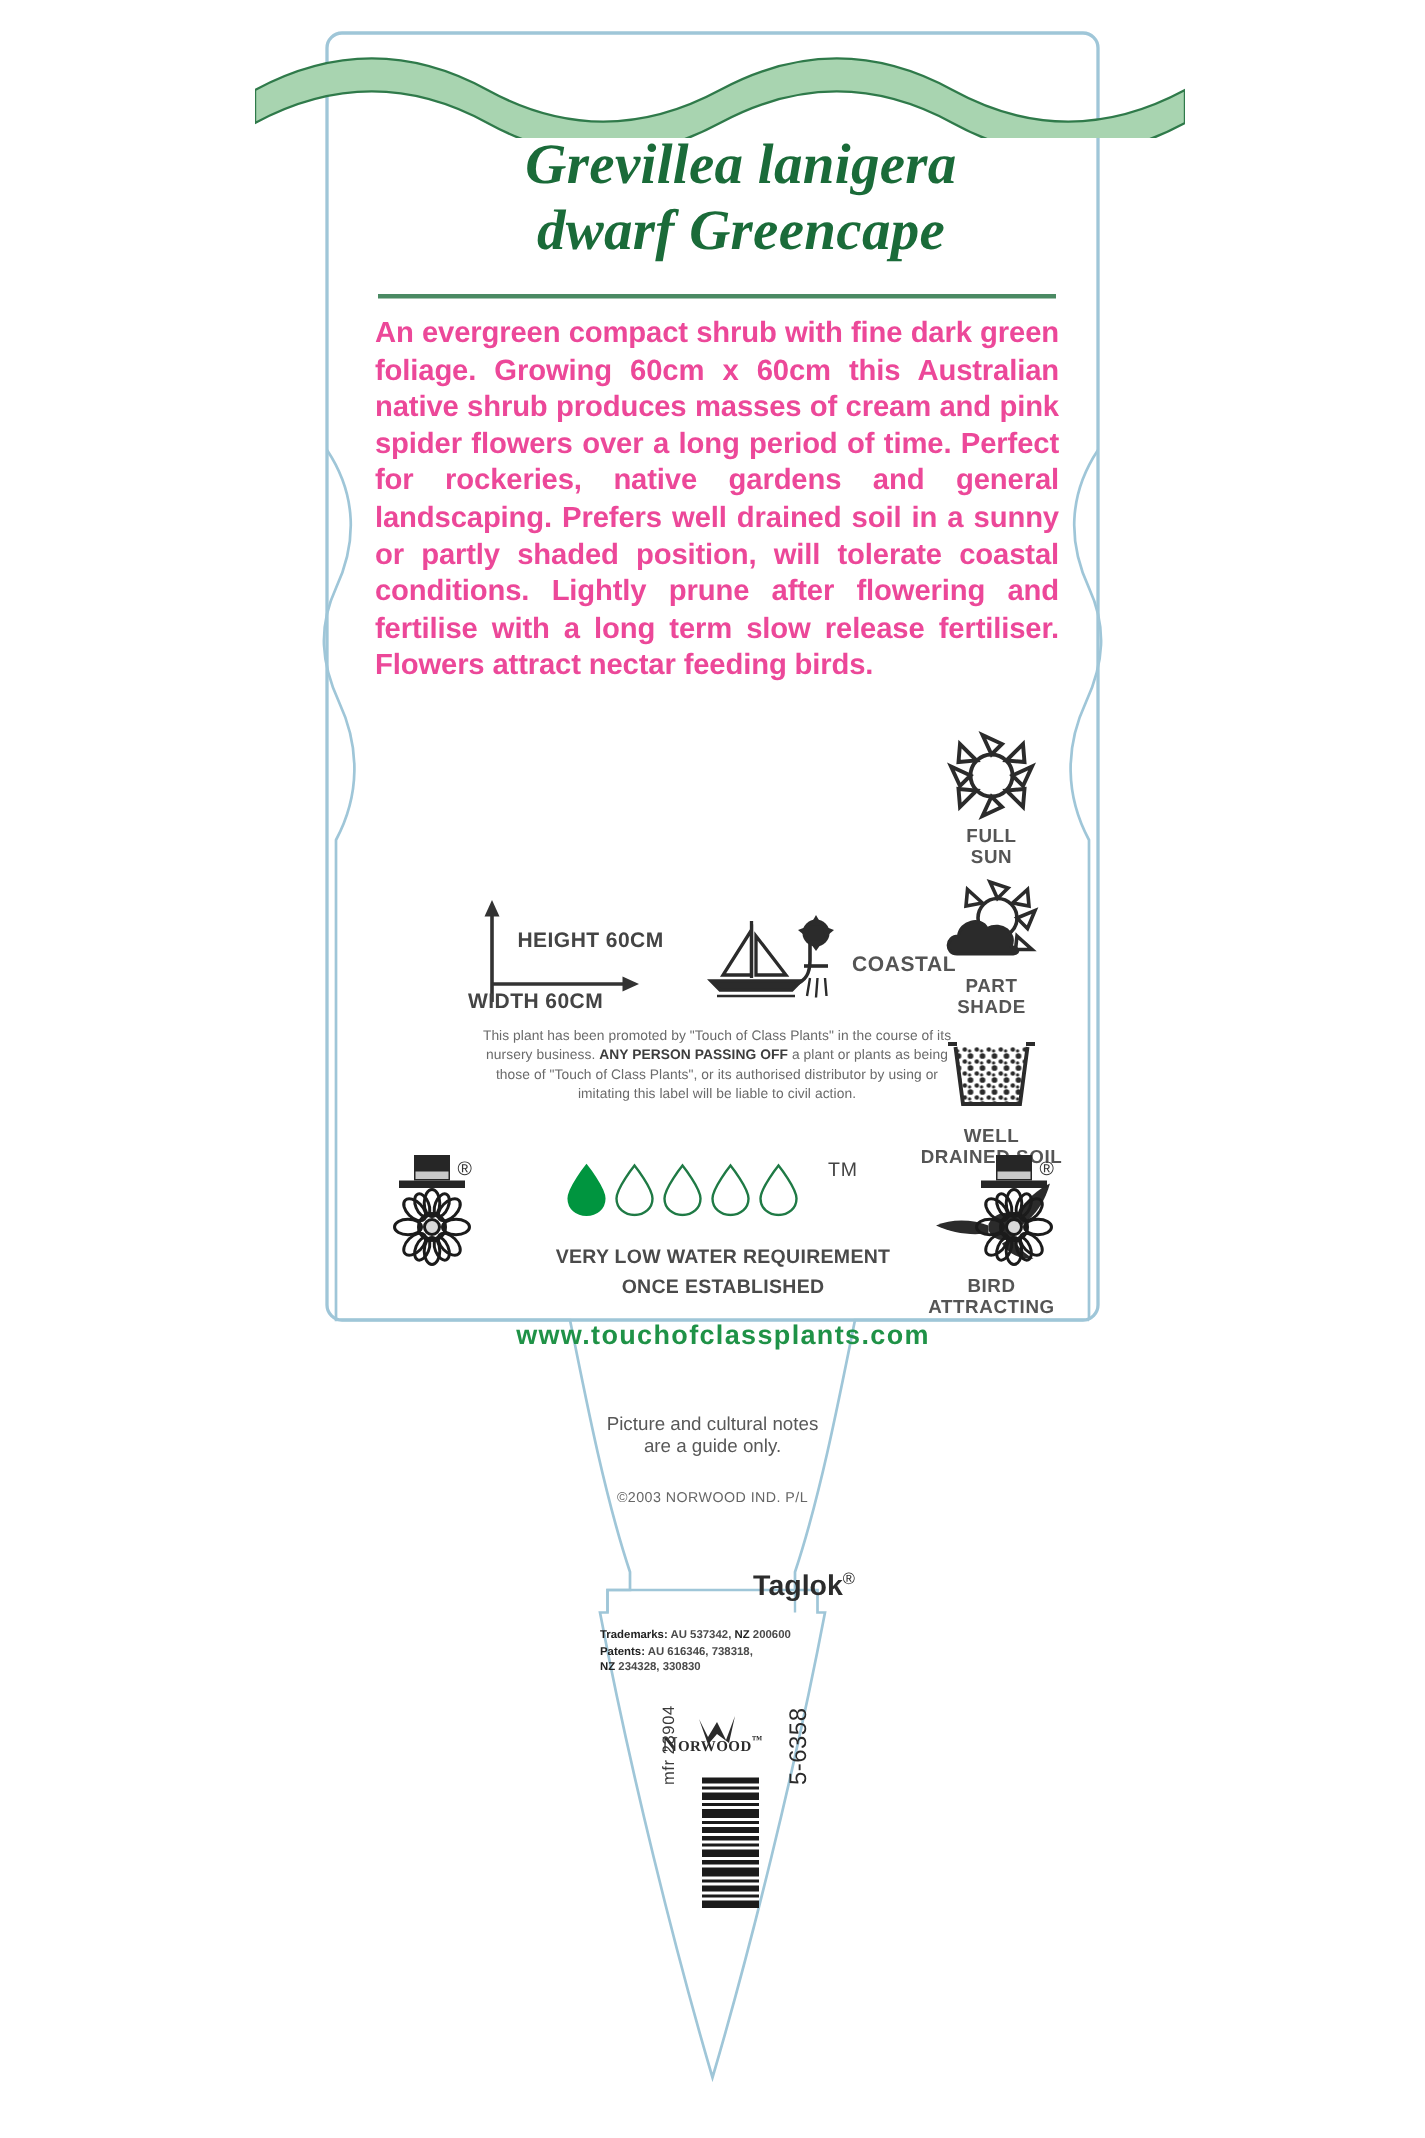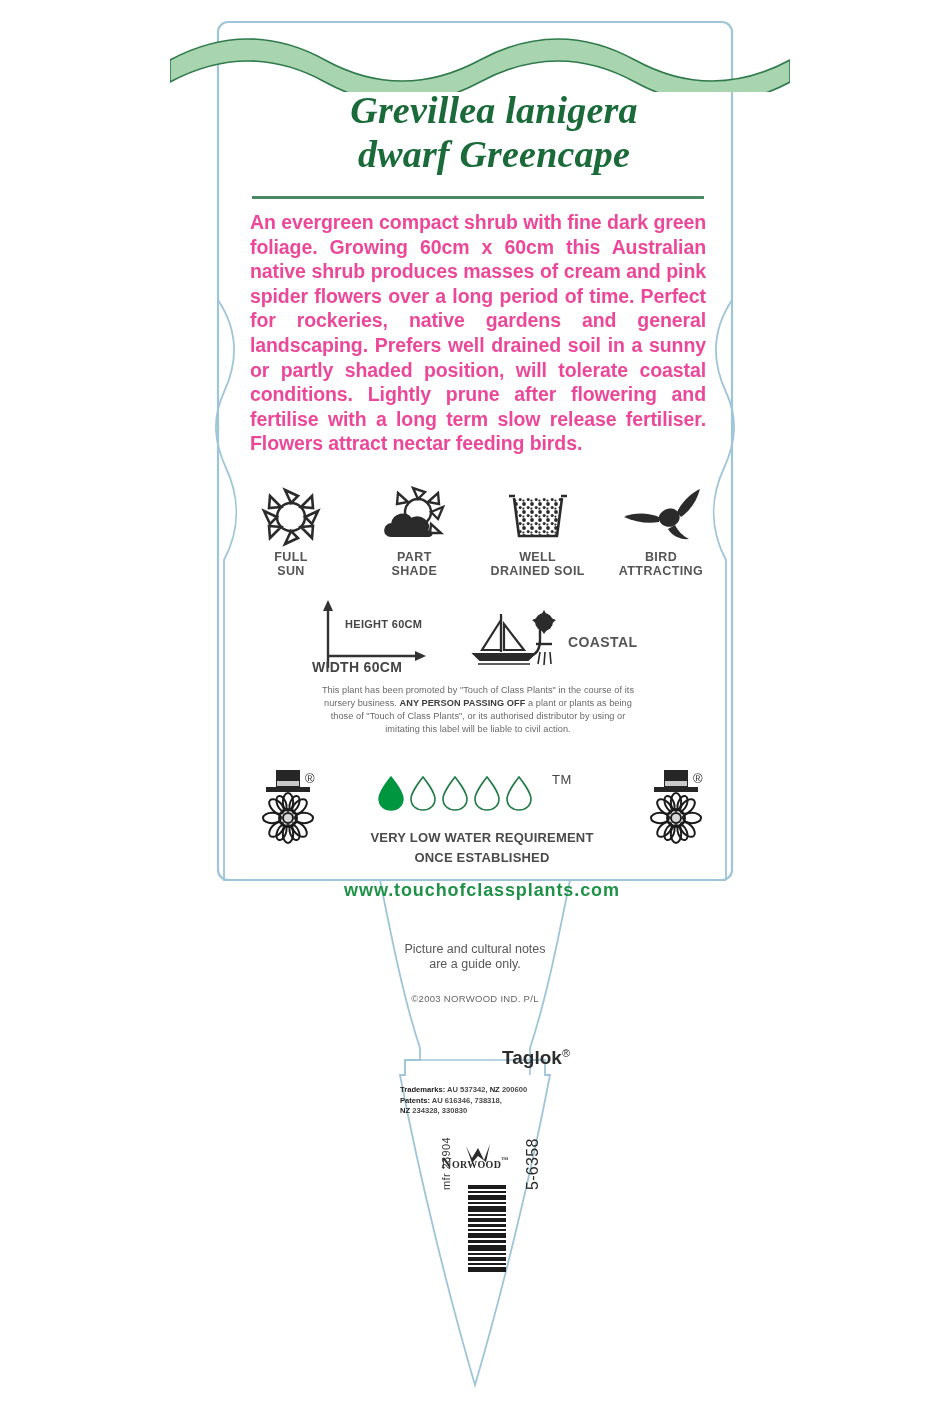--- a/index.html
+++ b/index.html
@@ -19,29 +19,29 @@
     color:#1a6b39;letter-spacing:.2px;}
   .title-rule{position:absolute;left:252px;top:196px;width:452px;height:3px;background:#4a8a63;}
 
   
   .desc{position:absolute;left:250px;top:210px;width:456px;
     font-size:19.5px;line-height:24.6px;color:#ec4899;font-weight:bold;
     text-align:justify;letter-spacing:-0.1px;}
 
   
   .icon-row{position:absolute;left:232px;top:478px;width:488px;
-    display:flex;justify-content:space-between;align-items:flex-end;}
+    display:flex;justify-content:space-between;align-items:flex-end;flex-direction:column;}
   .icon-cell{width:118px;text-align:center;}
   .icon-art{height:70px;display:flex;align-items:flex-end;justify-content:center;}
   .icon-cap{margin-top:3px;font-size:12.5px;line-height:13.5px;
     color:#555;letter-spacing:.4px;font-weight:bold;}
 
   
   .size-diagram{position:absolute;left:310px;top:598px;width:120px;height:76px;}
-  .size-h-label{position:absolute;left:345px;top:618px;font-size:11px;color:#444;
+  .size-h-label{position:absolute;left:345px;top:618px;font-size:14px;color:#444;
     font-weight:bold;letter-spacing:.3px;}
   .size-w-label{position:absolute;left:312px;top:659px;font-size:14px;color:#444;
     font-weight:bold;letter-spacing:.3px;}
   .coastal-art{position:absolute;left:468px;top:608px;width:96px;height:62px;}
   .coastal-cap{position:absolute;left:568px;top:634px;font-size:14px;color:#555;
     font-weight:bold;letter-spacing:.4px;}
 
   
   .legal{position:absolute;left:246px;top:684px;width:464px;text-align:center;
     font-size:9.2px;line-height:13px;color:#6a6a6a;letter-spacing:.05px;}

